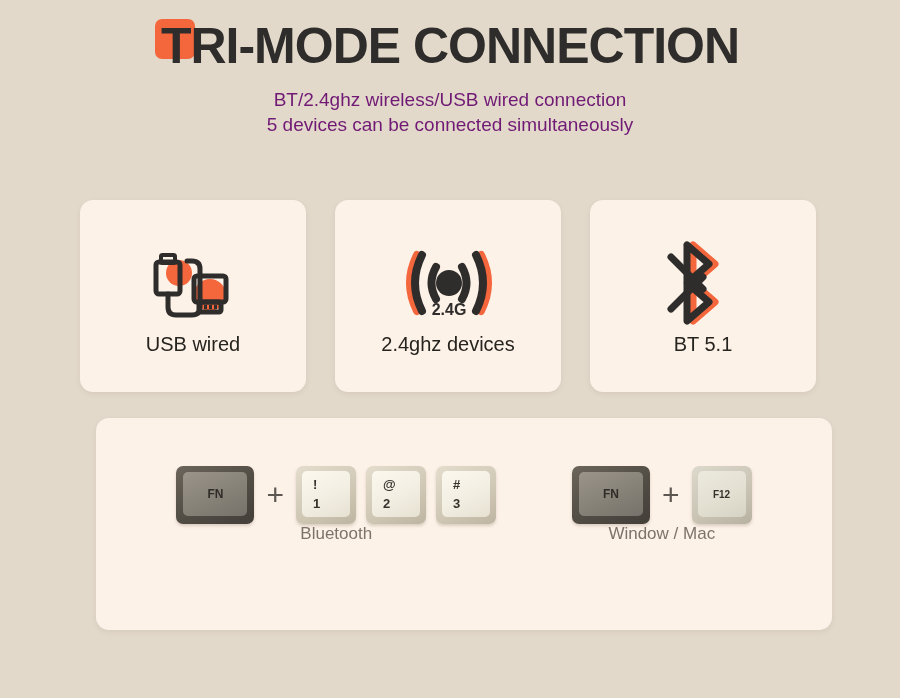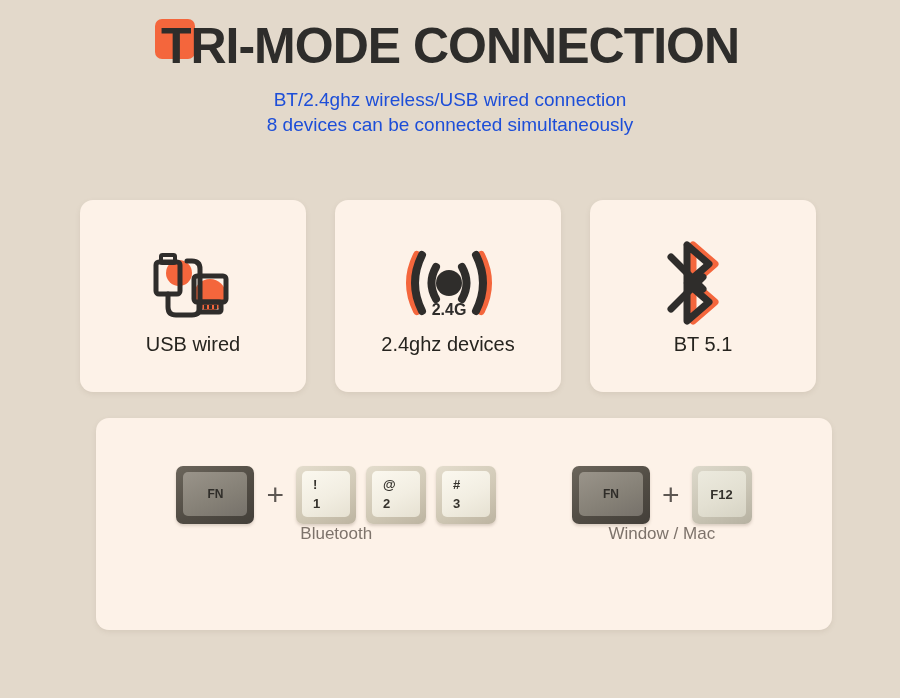--- a/index.html
+++ b/index.html
@@ -46,21 +46,21 @@
     font-size: 50px;
     font-weight: bold;
     color: #2e2d2b;
     letter-spacing: -1px;
     white-space: nowrap;
   }
 
   .subtitle {
     margin-top: 10px;
     font-size: 19px;
-    color: #1d4ed8;
+    color: #701a75;
     line-height: 1.33;
   }
   .subtitle div { white-space: nowrap; }
 
   
   .cards {
     position: absolute;
     left: 80px;
     top: 200px;
     width: 736px;
@@ -191,21 +191,21 @@
     height: 58px;
     background: linear-gradient(150deg, #ddd9cb 0%, #c8c3b3 60%, #b6b1a1 100%);
   }
   .key-fkey .face {
     left: 6px; top: 5px; right: 6px; bottom: 7px;
     background: linear-gradient(155deg, #eceade 0%, #e3e0d2 55%, #d6d3c4 100%);
     align-items: center;
     justify-content: center;
   }
   .key-fkey .legend {
-    font-size: 13px;
+    font-size: 10px;
     font-weight: bold;
     color: #35322c;
     text-align: center;
   }
 
   .combo-caption {
     font-size: 17px;
     color: #7d736b;
     text-align: center;
   }
@@ -213,21 +213,21 @@
 </head>
 <body>
 
 <div class="header">
   <div class="title-wrap">
     <span class="title-accent"></span>
     <span class="title-text">TRI-MODE CONNECTION</span>
   </div>
   <div class="subtitle">
     <div>BT/2.4ghz wireless/USB wired connection</div>
-    <div>8 devices can be connected simultaneously</div>
+    <div>5 devices can be connected simultaneously</div>
   </div>
 </div>
 
 <div class="cards">
 
   <div class="card">
     <div class="card-icon">
       <svg width="92" height="88" viewBox="0 0 92 88">
         <circle cx="32" cy="34" r="13" fill="#f4663c"></circle>
         <circle cx="63" cy="56" r="16" fill="#f4663c"></circle>

